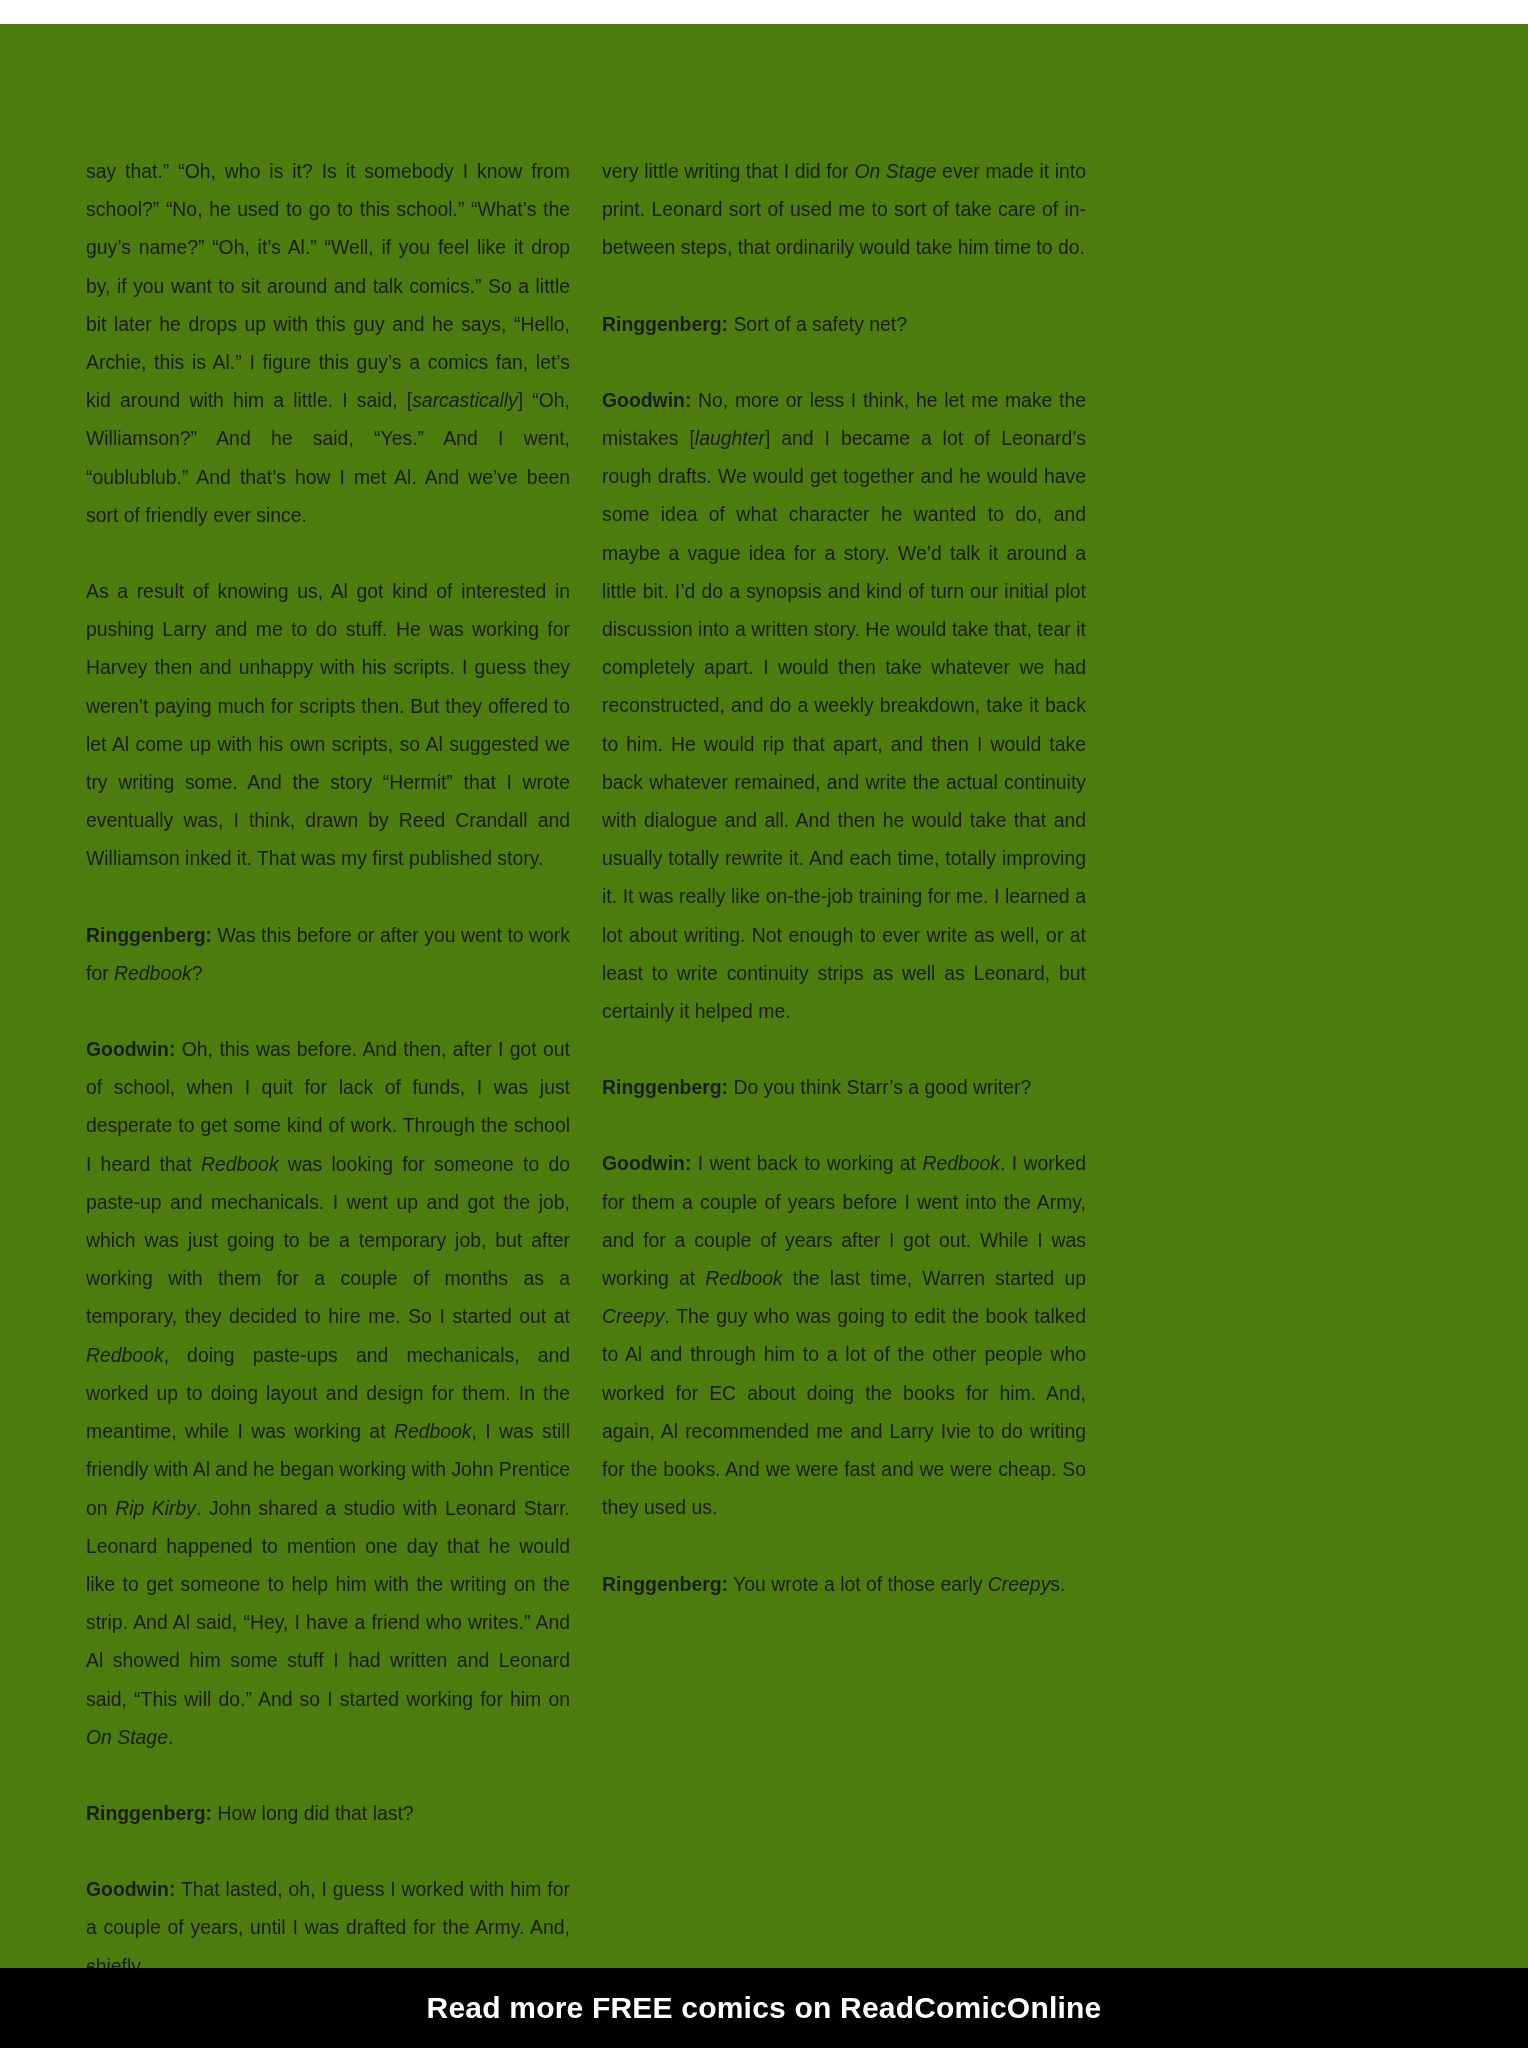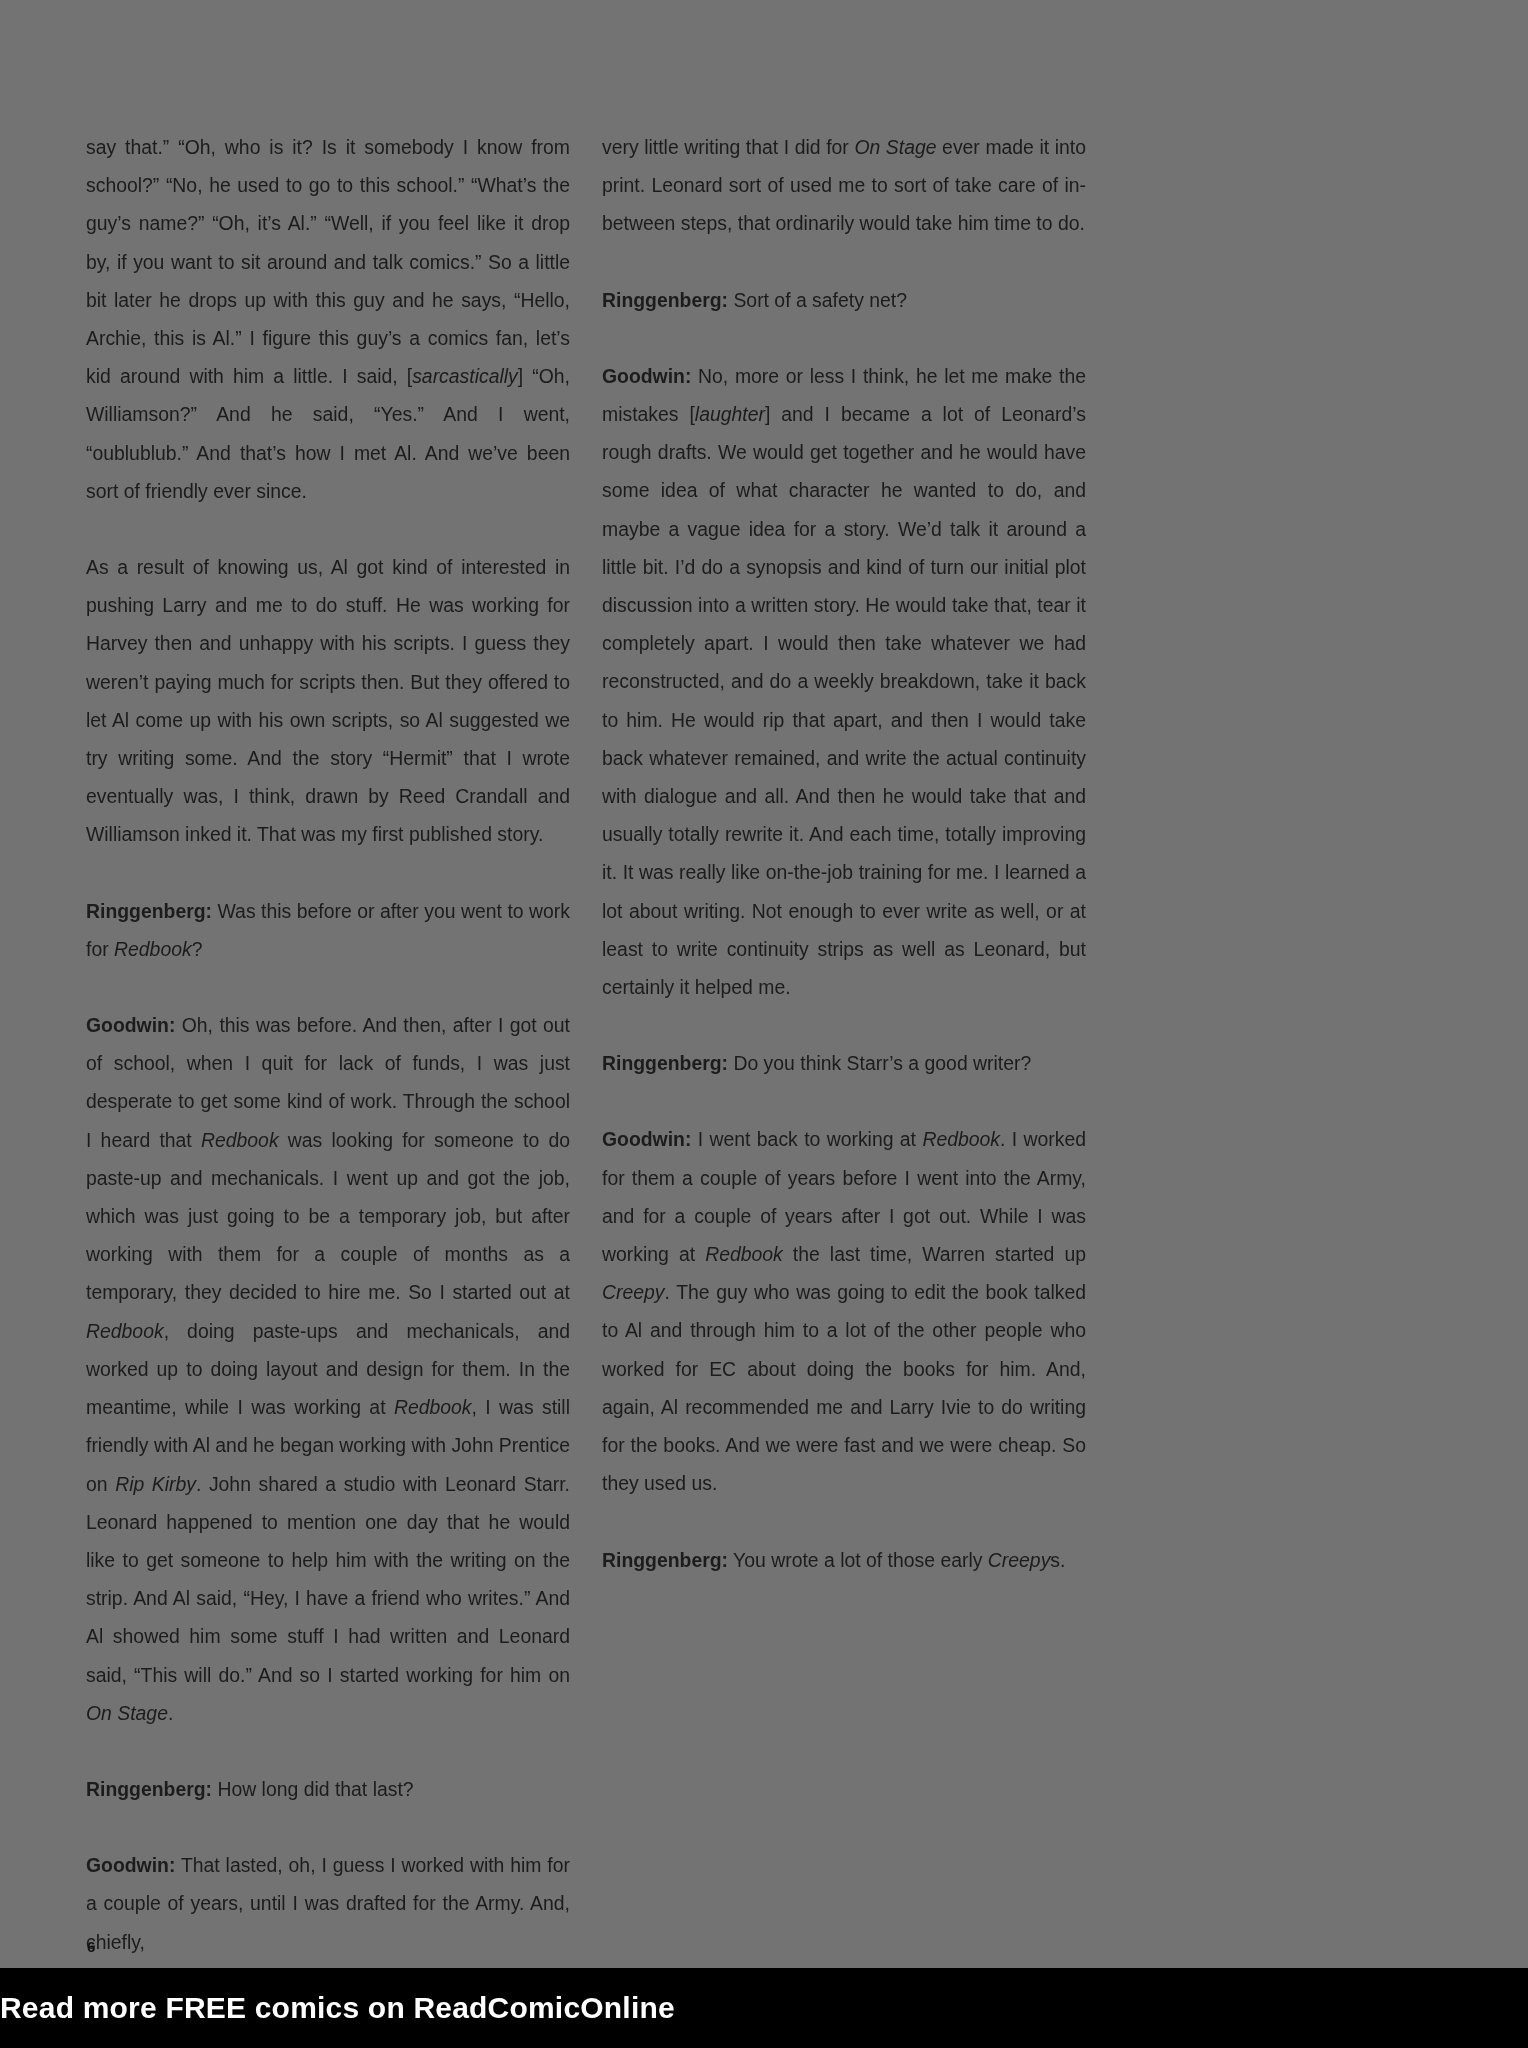--- a/index.html
+++ b/index.html
@@ -12,21 +12,22 @@
     height: 2048px;
     position: relative;
     font-family: "Liberation Sans", sans-serif;
     color: #1a1a1a;
     overflow: hidden;
   }
 
   .page {
     position: absolute;
     inset: 0;
-    background: #737373;
+    background: #4d7c0f;
+    margin-top: 24px;
   }
 
   .columns {
     position: absolute;
     left: 86px;
     top: 128px;
     width: 1000px;
     display: flex;
     gap: 32px;
   }
@@ -70,20 +71,21 @@
 
   .footer-banner {
     position: absolute;
     left: 0;
     bottom: 0;
     width: 1528px;
     height: 80px;
     background: #000000;
     display: flex;
     align-items: center;
+    justify-content: center;
   }
 
   .footer-banner .footer-text {
     color: #ffffff;
     font-size: 30px;
     font-weight: bold;
     letter-spacing: 0.2px;
     font-family: "Liberation Sans", sans-serif;
   }
 </style>

